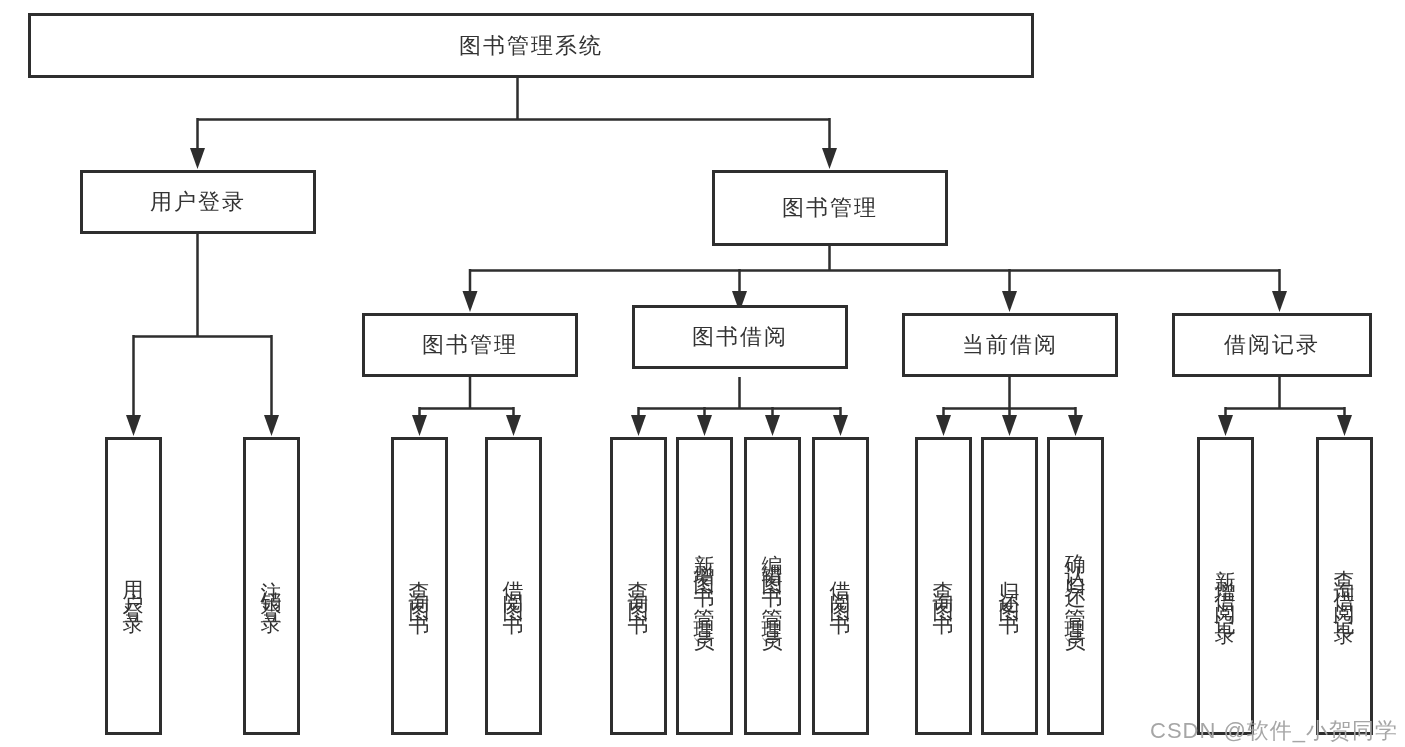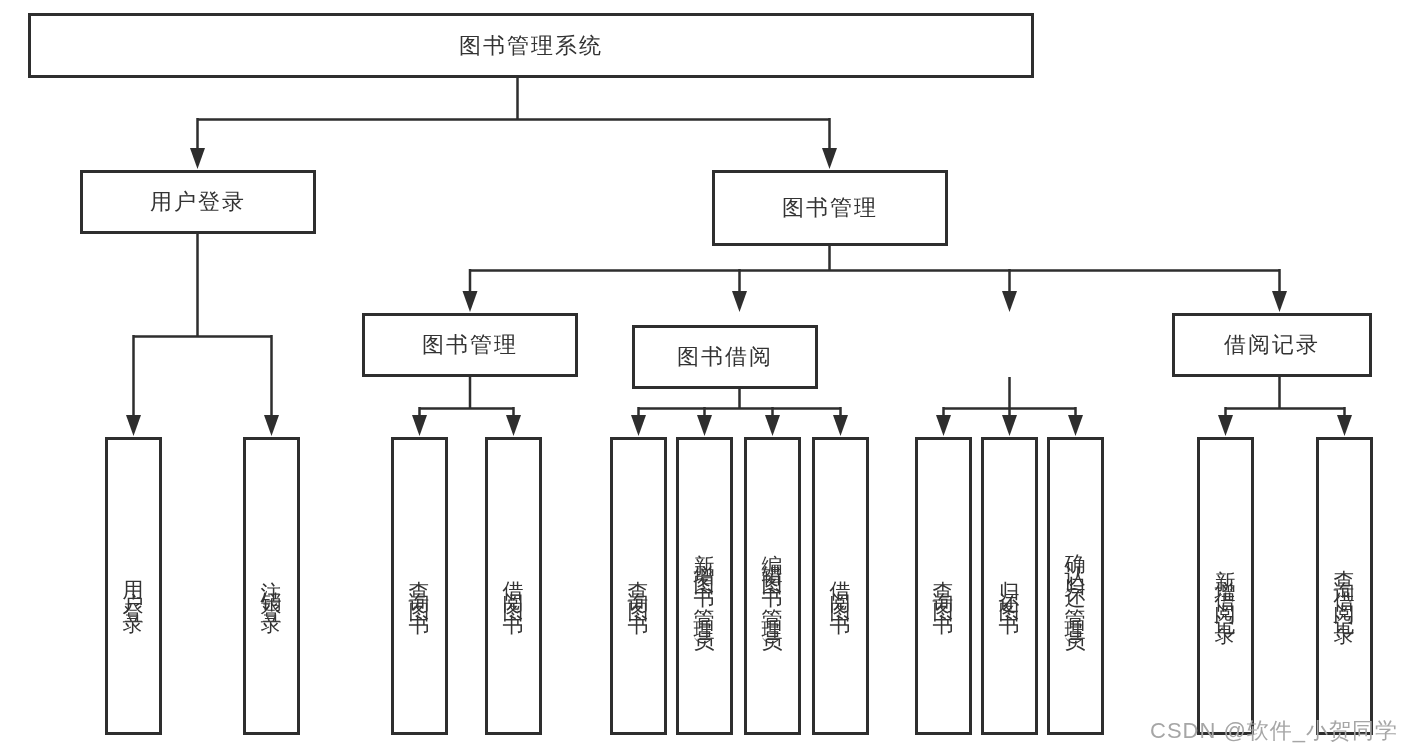--- a/index.html
+++ b/index.html
@@ -87,21 +87,22 @@
     <polygon points="1218,415 1233,415 1225.5,436"></polygon>
     <polygon points="1337,415 1352,415 1344.5,436"></polygon>
   </svg>
 
   <div class="node h" style="left:28px;top:13px;width:1006px;height:65px">图书管理系统</div>
 
   <div class="node h" style="left:80px;top:170px;width:236px;height:64px">用户登录</div>
   <div class="node h" style="left:712px;top:170px;width:236px;height:76px">图书管理</div>
 
   <div class="node h" style="left:362px;top:313px;width:216px;height:64px">图书管理</div>
-  <div class="node h" style="left:632px;top:325px;width:186px;height:64px">图书借阅</div>
+  <div class="node h" style="left:632px;top:305px;width:216px;height:64px">图书借阅</div>
+  <div class="node h" style="left:902px;top:313px;width:216px;height:64px">当前借阅</div>
   <div class="node h" style="left:1172px;top:313px;width:200px;height:64px">借阅记录</div>
 
   <div class="node v" style="left:105px;top:437px;width:57px;height:298px">用户登录</div>
   <div class="node v" style="left:243px;top:437px;width:57px;height:298px">注销登录</div>
 
   <div class="node v" style="left:391px;top:437px;width:57px;height:298px">查询图书</div>
   <div class="node v" style="left:485px;top:437px;width:57px;height:298px">借阅图书</div>
 
   <div class="node v" style="left:610px;top:437px;width:57px;height:298px">查询图书</div>
   <div class="node v" style="left:676px;top:437px;width:57px;height:298px">新增图书（管理员）</div>

